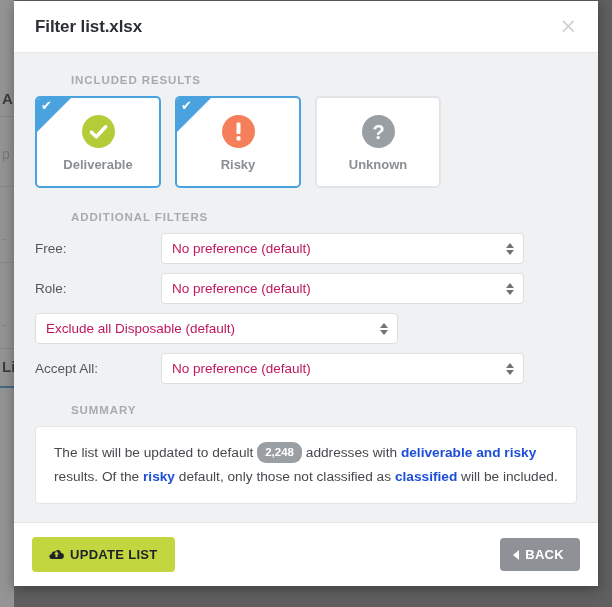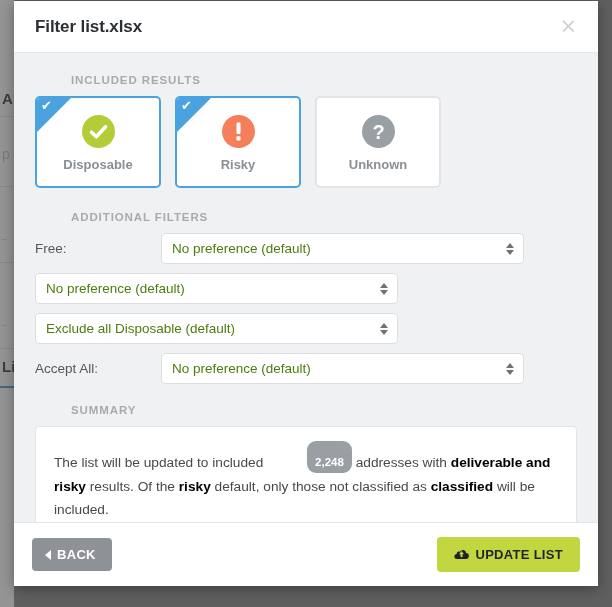--- a/index.html
+++ b/index.html
@@ -190,21 +190,21 @@
     background: #ffffff;
     border: 1px solid #dcdee1;
     border-radius: 4px;
     display: flex;
     align-items: center;
     padding: 0 26px 0 10px;
     cursor: pointer;
   }
   .filter-select .sel-value {
     font-size: 13.5px;
-    color: #4d7c0f;
+    color: #be185d;
     white-space: nowrap;
     overflow: hidden;
     text-overflow: ellipsis;
   }
   .sel-arrows {
     position: absolute;
     right: 9px;
     top: 50%;
     transform: translateY(-50%);
     display: flex;
@@ -227,32 +227,31 @@
     border: 1px solid #e2e4e7;
     border-radius: 4px;
     padding: 14px 18px 15px 18px;
     min-height: 72px;
   }
   .summary-text {
     font-size: 13.7px;
     line-height: 1.72;
     color: #46494d;
   }
-  .summary-text b { font-weight: bold; color: #000000; }
+  .summary-text b { font-weight: bold; color: #1d4ed8; }
   .count-pill {
     display: inline-block;
     background: #9a9fa4;
     color: #ffffff;
     font-size: 11.5px;
     font-weight: bold;
     border-radius: 9px;
-    padding: 14px 8px 2px 8px;
+    padding: 3px 8px 2px 8px;
     line-height: 1.35;
     vertical-align: 1px;
-    margin-left: 40px;
   }
 
   
   .modal-footer {
     flex: 0 0 64px;
     background: #ffffff;
     border-top: 1px solid #e4e5e8;
     display: flex;
     align-items: center;
     justify-content: space-between;
@@ -322,21 +321,21 @@
 
       <div class="result-card selected">
         <span class="corner"></span>
         <span class="corner-check">✔</span>
         <span class="card-icon">
           <svg width="33" height="33" viewBox="0 0 33 33">
             <circle cx="16.5" cy="16.5" r="16.5" fill="#b3cc38"></circle>
             <path d="M9.5 17.2 L14.3 21.8 L23.6 11.8" fill="none" stroke="#ffffff" stroke-width="3.6" stroke-linecap="round" stroke-linejoin="round"></path>
           </svg>
         </span>
-        <span class="card-label">Disposable</span>
+        <span class="card-label">Deliverable</span>
       </div>
 
       <div class="result-card selected">
         <span class="corner"></span>
         <span class="corner-check">✔</span>
         <span class="card-icon">
           <svg width="33" height="33" viewBox="0 0 33 33">
             <circle cx="16.5" cy="16.5" r="16.5" fill="#f57f5b"></circle>
             <rect x="14.5" y="7.6" width="4" height="11.4" rx="1.2" fill="#ffffff"></rect>
             <rect x="14.5" y="21.3" width="4" height="4.1" rx="1.2" fill="#ffffff"></rect>
@@ -365,20 +364,21 @@
       <div class="filter-select">
         <span class="sel-value">No preference (default)</span>
         <span class="sel-arrows">
             <i class="up"></i>
             <i class="down"></i>
           </span>
       </div>
     </div>
 
     <div class="filter-row">
+      <div class="filter-label">Role:</div>
       <div class="filter-select">
         <span class="sel-value">No preference (default)</span>
         <span class="sel-arrows">
             <i class="up"></i>
             <i class="down"></i>
           </span>
       </div>
     </div>
 
     <div class="filter-row">
@@ -398,45 +398,45 @@
         <span class="sel-arrows">
             <i class="up"></i>
             <i class="down"></i>
           </span>
       </div>
     </div>
 
     <div class="summary-wrap">
       <div class="section-label">SUMMARY</div>
       <div class="summary-box">
-        <div class="summary-text"><span>The list will be updated to included</span>
+        <div class="summary-text"><span>The list will be updated to default</span>
           <span class="count-pill">2,248</span>
           <span>addresses with</span>
           <b>deliverable and risky</b>
           <span>results. Of the</span>
           <b>risky</b>
           <span>default, only those not classified as</span>
           <b>classified</b>
           <span>will be included.</span>
         </div>
       </div>
     </div>
 
   </div>
 
   <div class="modal-footer">
-    <button class="btn btn-back">
-      <span class="chevron-left"></span>
-      <span>BACK</span>
-    </button>
     <button class="btn btn-update">
       <span class="cloud-icon">
         <svg width="15" height="13" viewBox="0 0 16 14">
           <path d="M12.9 5.4a3.4 3.4 0 0 0-6.4-1.5A2.7 2.7 0 0 0 2.8 6.4 2.7 2.7 0 0 0 3.2 11.8h9.3a3.2 3.2 0 0 0 .4-6.4z" fill="#1f2327"></path>
           <path d="M8 3.2 L10.6 6.6 L5.4 6.6 Z" fill="#c2d63f"></path>
           <rect x="6.9" y="6.4" width="2.2" height="3.4" fill="#c2d63f"></rect>
         </svg>
       </span>
       <span>UPDATE LIST</span>
     </button>
+    <button class="btn btn-back">
+      <span class="chevron-left"></span>
+      <span>BACK</span>
+    </button>
   </div>
 
 </div>
 
 </body></html>

